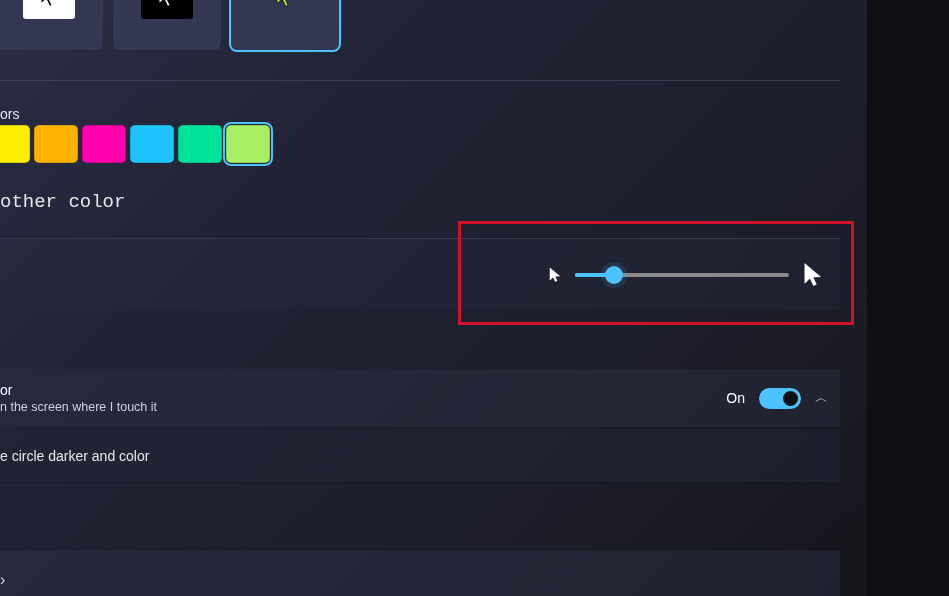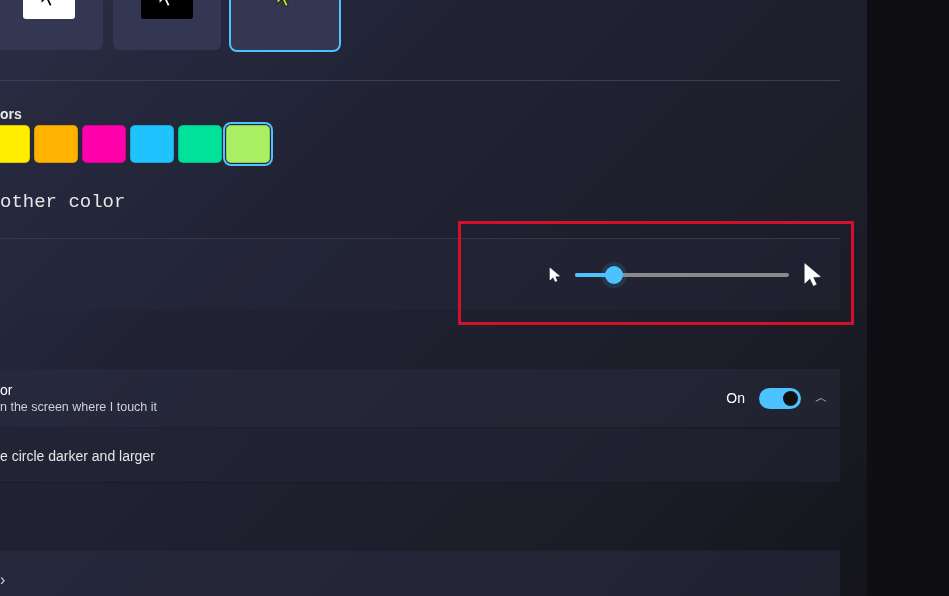--- a/index.html
+++ b/index.html
@@ -33,21 +33,21 @@
   }
   svg.cursor-svg { width: 22px; height: 26px; }
 
   
   .section-colors {
     position: absolute; left: 0; right: 109px; top: 80px;
     border-top: 1px solid #3c3e54;
     padding: 25px 0 18px 0;
   }
   .section-colors .label {
-    position: absolute; left: 0; top: 25px; font-size: 14px; color: #e8e8e8; font-weight: bold;
+    position: absolute; left: 0; top: 25px; font-size: 14px; color: #e8e8e8;
   }
   .swatch-row {
     position: absolute; left: -14px; top: 44px; display: flex; gap: 4px;
   }
   .swatch {
     width: 44px; height: 38px; border-radius: 5px;
     border: 1px solid rgba(0,0,0,0.15);
   }
   .swatch.selected { outline: 2px solid #4cc2ff; outline-offset: 1px; }
   .other-color {
@@ -194,19 +194,19 @@
     </div>
     <div class="right">
       <span class="on-label">On</span>
       <div class="toggle">
           <div class="knob"></div>
         </div>
       <span class="chev">︿</span>
     </div>
   </div>
   <div class="touch-sub">
-    <span>e circle darker and larger</span>
+    <span>e circle darker and color</span>
   </div>
 
   <div class="mouse-row">
     <div class="chev-right">›</div>
   </div>
 </div>
 
 </body></html>

